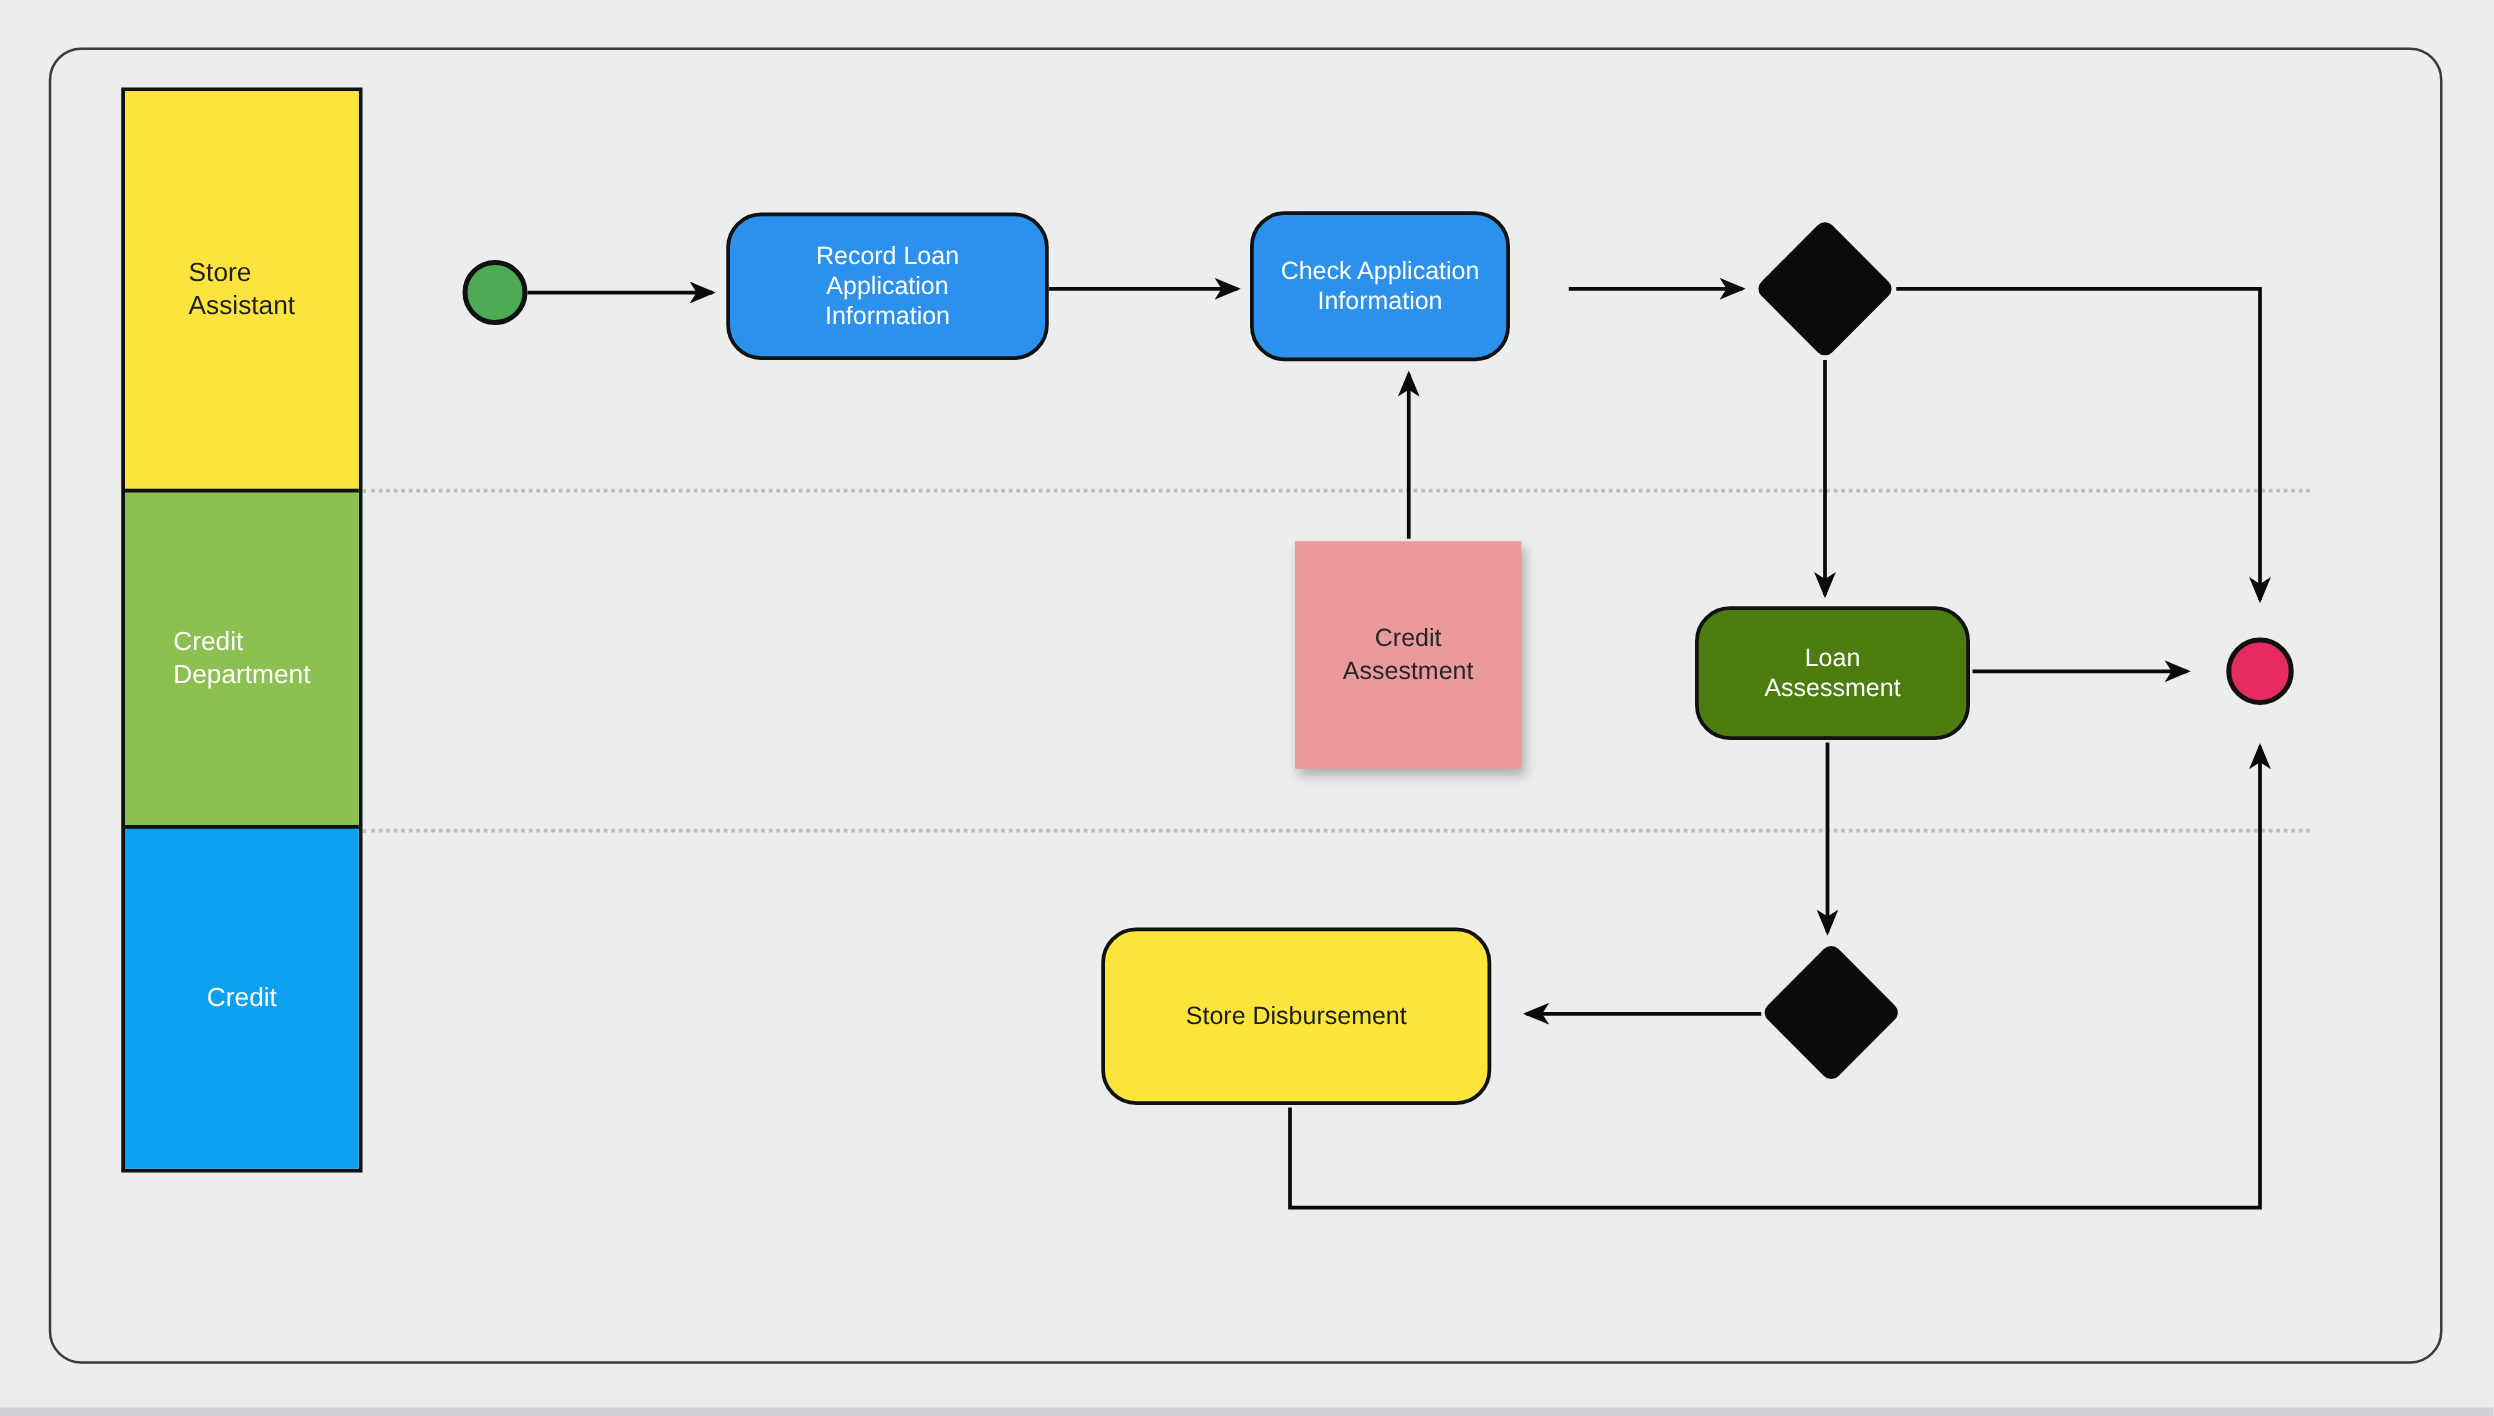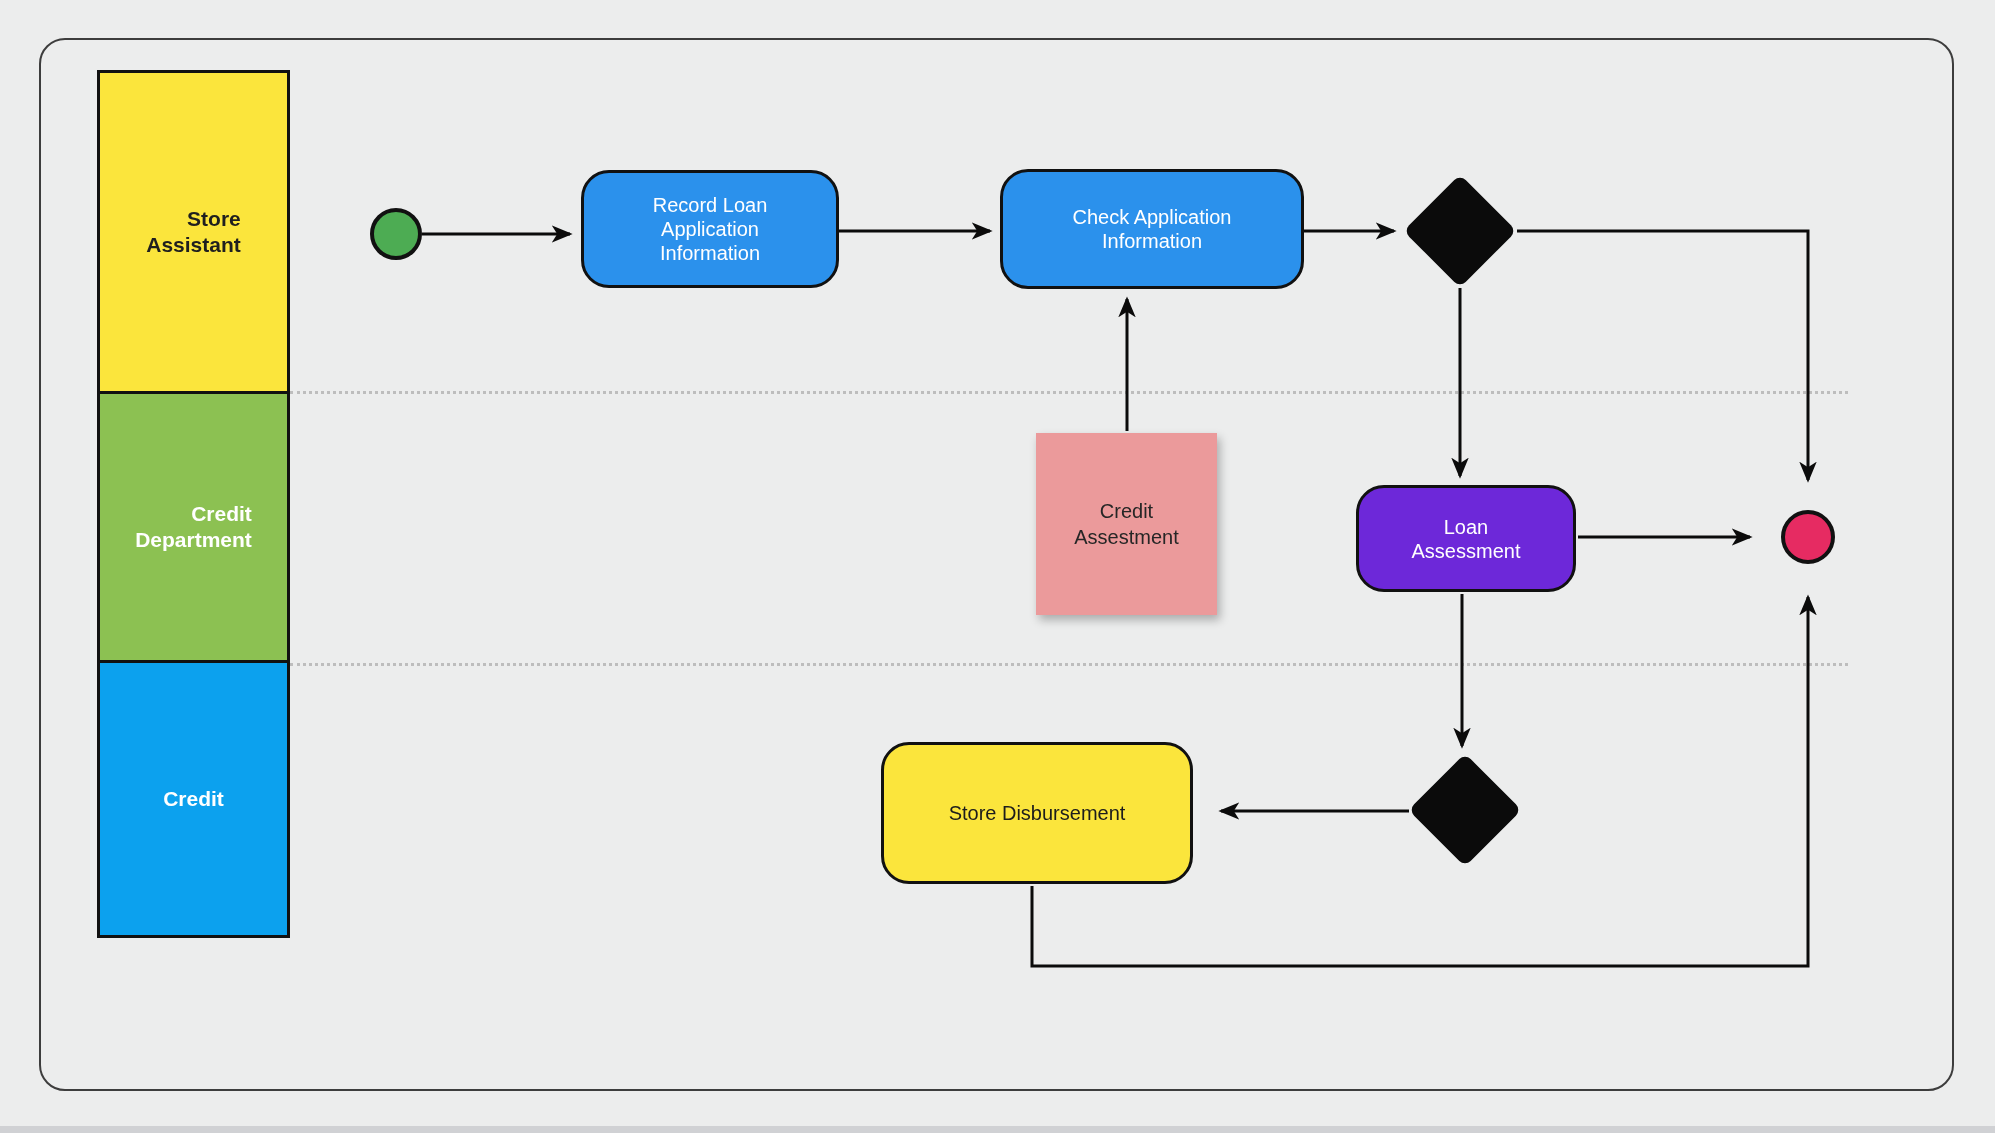--- a/index.html
+++ b/index.html
@@ -17,23 +17,22 @@
     position: absolute; left: 0; top: 1126px; width: 1995px; height: 7px;
     background: #d0d1d4;
   }
   .lanes {
     position: absolute; left: 97px; top: 70px; width: 193px; height: 868px;
     border: 3px solid #111; box-sizing: border-box;
     display: flex; flex-direction: column;
   }
   .lane {
     display: flex; align-items: center; justify-content: center;
-    text-align: right; font-size: 21px; line-height: 1.25;
+    text-align: left; font-size: 21px; line-height: 1.25;
     white-space: pre-line;
-    font-weight: bold;
   }
   .lane + .lane { border-top: 3px solid #111; }
   .lane-store   { flex: 0 0 318px; }
   .lane-credit  { flex: 0 0 266px; }
   .lane-finance { flex: 1 1 auto; }
   .divider {
     position: absolute; left: 290px; width: 1558px; height: 0;
     border-top: 3px dotted #bdbdbd;
   }
   .divider-1 { top: 391px; }
@@ -43,21 +42,21 @@
     position: absolute; box-sizing: border-box;
     display: flex; align-items: center; justify-content: center;
     text-align: center; white-space: pre-line; line-height: 1.2;
   }
   .task { border: 3px solid #111; border-radius: 28px; font-size: 20px; font-weight: 500; }
   .event { border: 4px solid #111; border-radius: 50%; }
   .gateway { transform: rotate(45deg); border-radius: 8px; }
   .note { box-shadow: 3px 5px 9px rgba(0,0,0,0.28); font-size: 20px; line-height: 1.3; }
   .node-start { left: 370px; top: 208px; width: 52px; height: 52px; }
   .node-record { left: 581px; top: 170px; width: 258px; height: 118px; }
-  .node-check { left: 1000px; top: 169px; width: 304px; height: 120px; }
+  .node-check { left: 1000px; top: 169px; width: 208px; height: 120px; }
   .node-gw1 { left: 1420px; top: 191px; width: 80px; height: 80px; }
   .node-note { left: 1036px; top: 433px; width: 181px; height: 182px; }
   .node-la { left: 1356px; top: 485px; width: 220px; height: 107px; }
   .node-end { left: 1781px; top: 510px; width: 54px; height: 54px; }
   .node-gw2 { left: 1425px; top: 770px; width: 80px; height: 80px; }
   .node-ld { left: 881px; top: 742px; width: 312px; height: 142px; font-size: 20px; font-weight: 400; }
 </style>
 </head>
 <body>
 
@@ -115,21 +114,21 @@
 Information</span>
   </div>
 
   <div class="node gateway node-gw1" style="background-color: rgb(11, 11, 11);"></div>
 
   <div class="node note node-note" style="background-color: rgb(235, 154, 155); color: rgb(38, 38, 38);">
     <span>Credit
 Assestment</span>
   </div>
 
-  <div class="node task node-la" style="background-color: #6d28d9; color: rgb(255, 255, 255);">
+  <div class="node task node-la" style="background-color: #4d7c0f; color: rgb(255, 255, 255);">
     <span>Loan
 Assessment</span>
   </div>
 
   <div class="node event node-end" style="background-color: rgb(230, 43, 98);"></div>
 
   <div class="node gateway node-gw2" style="background-color: rgb(11, 11, 11);"></div>
 
   <div class="node task node-ld" style="background-color: rgb(251, 229, 60); color: rgb(28, 28, 28);">
     <span>Store Disbursement</span>

